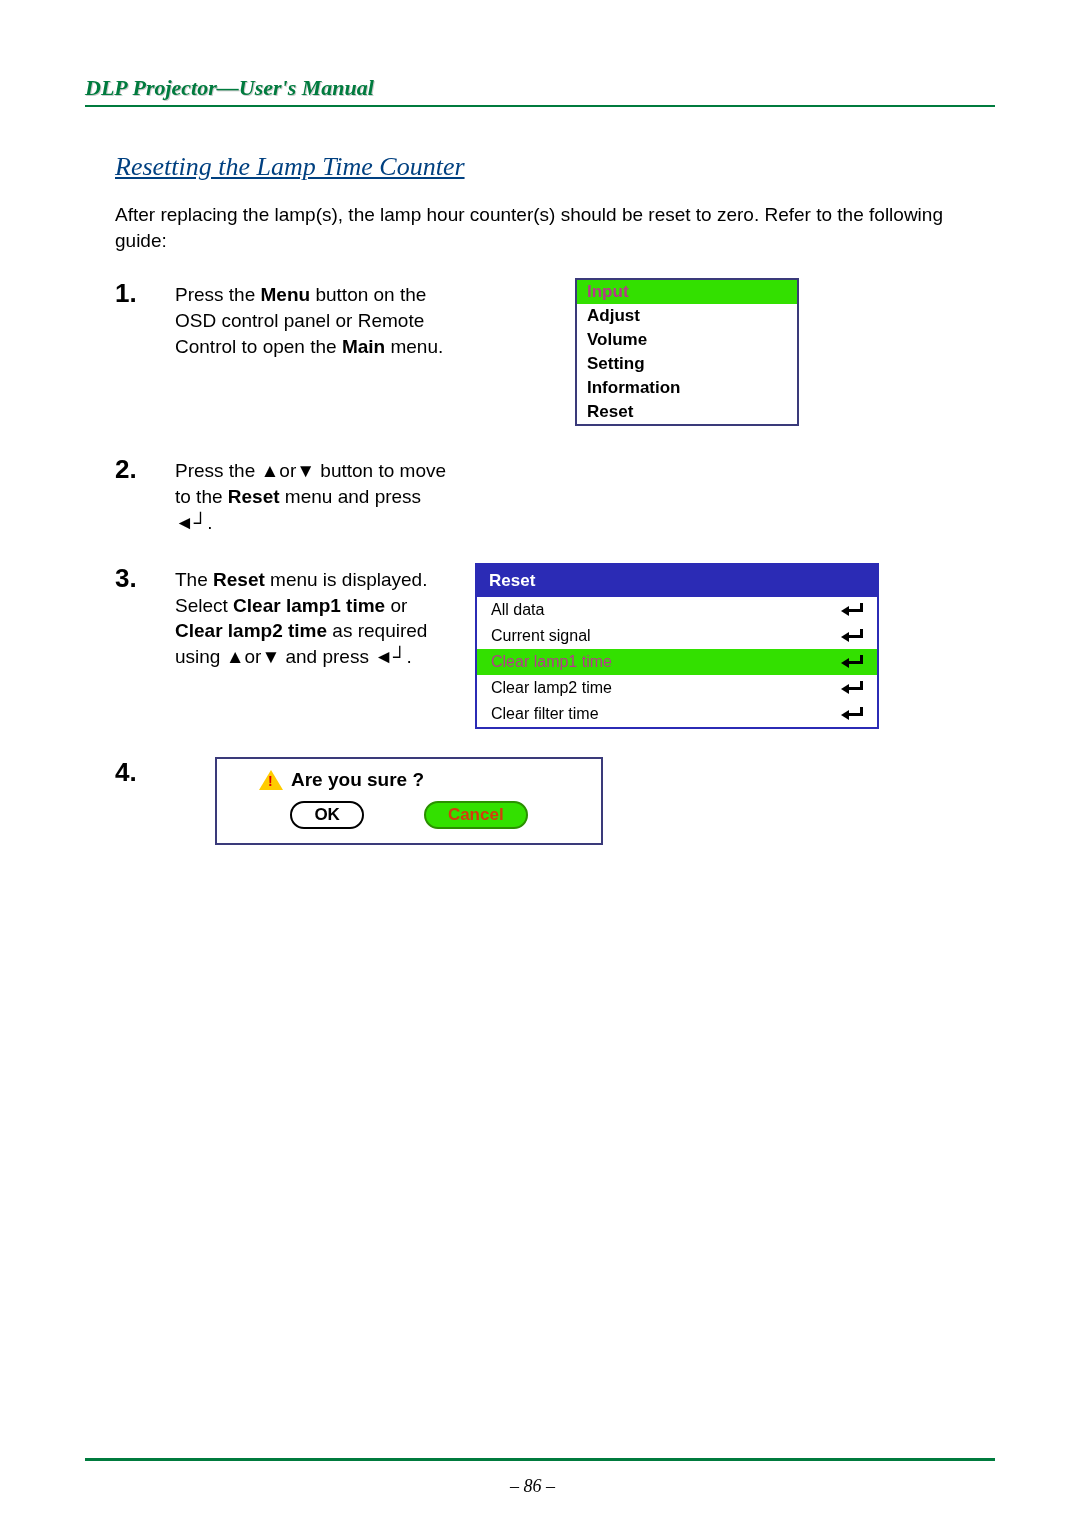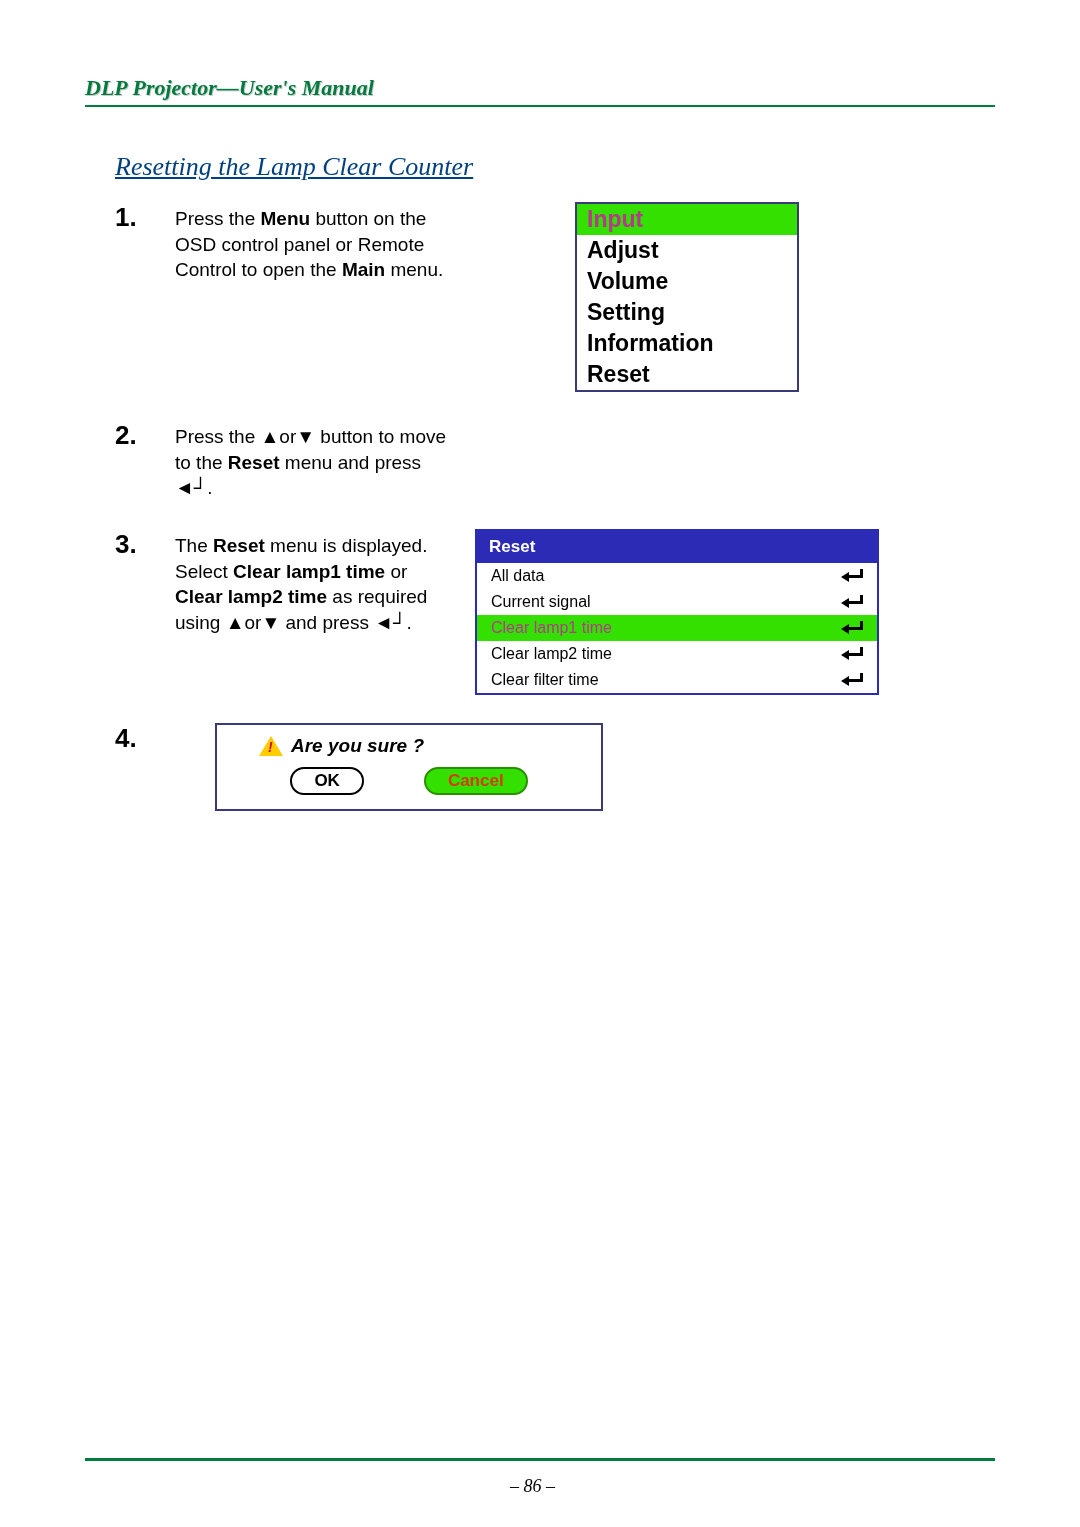--- a/index.html
+++ b/index.html
@@ -71,21 +71,21 @@
 
   
   .main-menu-box {
     border: 2px solid #3a3a7a;
     width: 220px;
     padding: 0;
     background: #fff;
     margin-left: 100px;
   }
   .main-menu-item {
-    font-size: 23px;
+    font-size: 17px;
     font-weight: bold;
     padding: 2px 10px;
     color: #000;
     font-family: Verdana, Arial, sans-serif;
   }
   .main-menu-item.selected {
     background: #33e000;
     color: #b53a8a;
   }
 
@@ -162,21 +162,20 @@
     padding: 10px 12px 14px 12px;
     background: #fff;
     margin-left: 20px;
   }
   .confirm-title-row {
     display: flex;
     align-items: center;
     gap: 8px;
     margin-bottom: 10px;
     padding-left: 30px;
-    font-style: italic;
   }
   .warn-icon {
     width: 0;
     height: 0;
     border-left: 12px solid transparent;
     border-right: 12px solid transparent;
     border-bottom: 20px solid #ffcc00;
     position: relative;
   }
   .warn-icon::after {
@@ -233,22 +232,23 @@
     font-size: 18px;
   }
 </style>
 </head>
 <body>
 
 <div class="page">
   <div class="header-title">DLP Projector—User's Manual</div>
   <hr class="header-line">
 
-  <div class="section-title">Resetting the Lamp Clear Counter</div>
-
+  <div class="section-title">Resetting the Lamp Time Counter</div>
+
+  <div class="intro">After replacing the lamp(s), the lamp hour counter(s) should be reset to zero. Refer to the following guide:</div>
 
   <div class="steps">
 
     <div class="step-row">
       <div class="step-num">1.</div>
       <div class="step-text">
         <span>Press the </span><b>Menu</b><span> button on the OSD control panel or Remote Control to open the </span><b>Main</b><span> menu.</span>
       </div>
       <div class="step-figure">
         <div class="main-menu-box">

